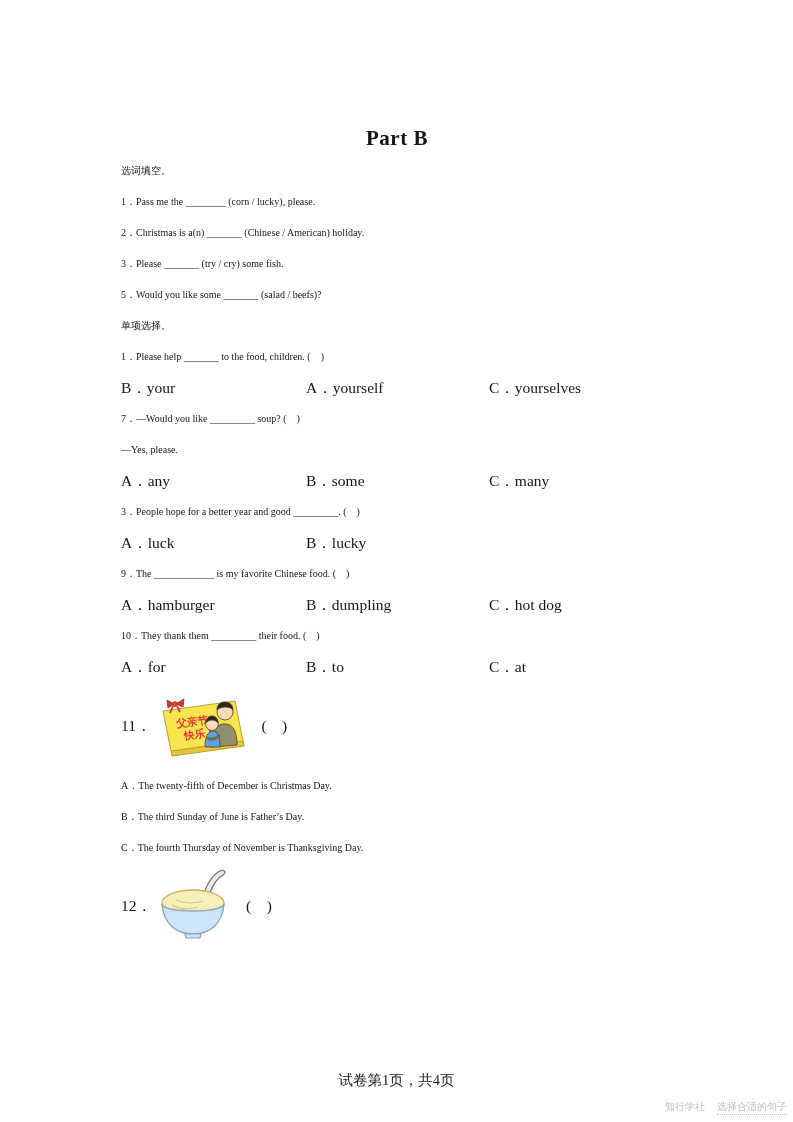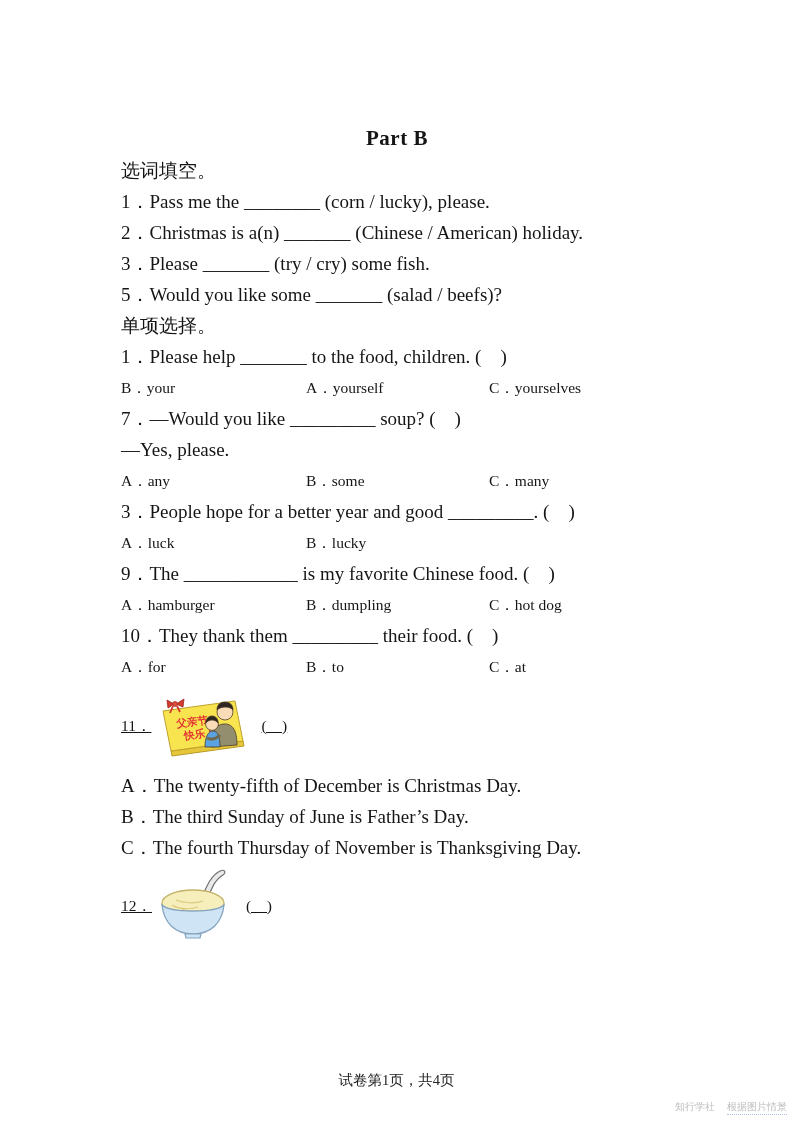--- a/index.html
+++ b/index.html
@@ -13,29 +13,29 @@
     overflow:hidden;
   }
   .content { position:absolute; left:121px; top:0; width:552px; }
   .title {
     margin-top:125px; margin-bottom:4px;
     text-align:center;
     font-size:21px; font-weight:bold; line-height:26px;
     letter-spacing:.5px;
   }
   .line {
-    font-size:19px; line-height:31px;
+    font-size:10px; line-height:31px;
     white-space:pre-wrap;
   }
   .opts {
     display:grid;
     grid-template-columns:185px 183px 1fr;
     font-size:15.5px; line-height:31px;
   }
-  .pic-row { display:flex; align-items:center;text-decoration:underline; }
+  .pic-row { display:flex; align-items:center; }
   .pic-row.q11 { height:88px; }
   .pic-row.q12 { height:86px; }
   .pic-row .qnum, .pic-row .bracket { font-size:15.5px; }
   .pic-row .qnum { margin-right:6px; }
   .pic-row .bracket { margin-left:12px; white-space:pre; }
   .pic { display:block; }
   .footer {
     position:absolute; top:1071px; left:0; width:100%;
     text-align:center; font-size:14.5px; color:#222;
   }
@@ -157,15 +157,15 @@
       </svg>
       <span class="bracket">(　)</span>
     </div>
 
   </div>
 
   <div class="footer">试卷第1页，共4页</div>
 
   <div class="watermark">
     <span>知行学社</span>
-    <span>根据图片情景</span>
+    <span>选择合适的句子</span>
   </div>
 </div>
 
 </body></html>

